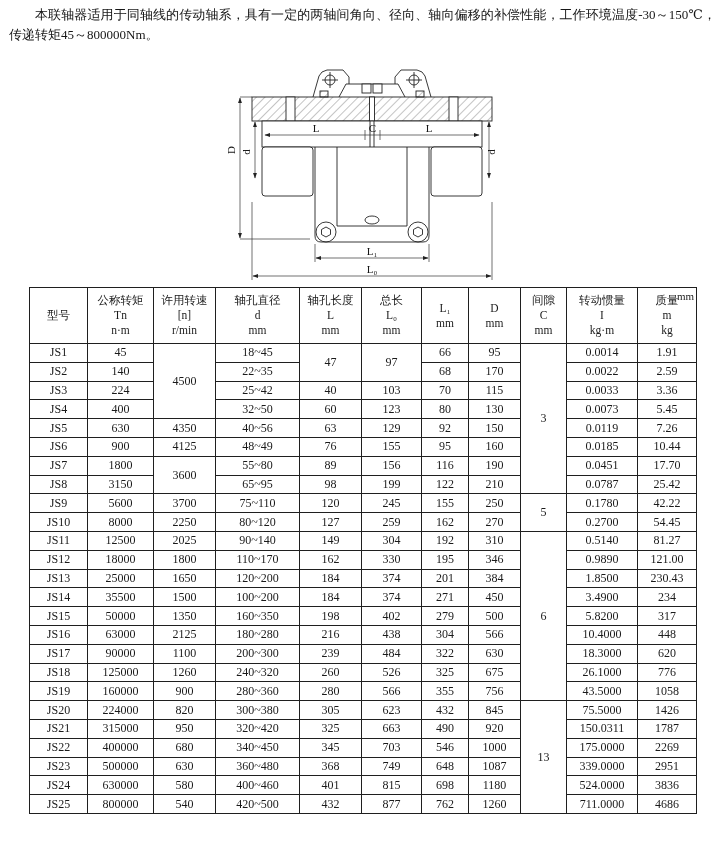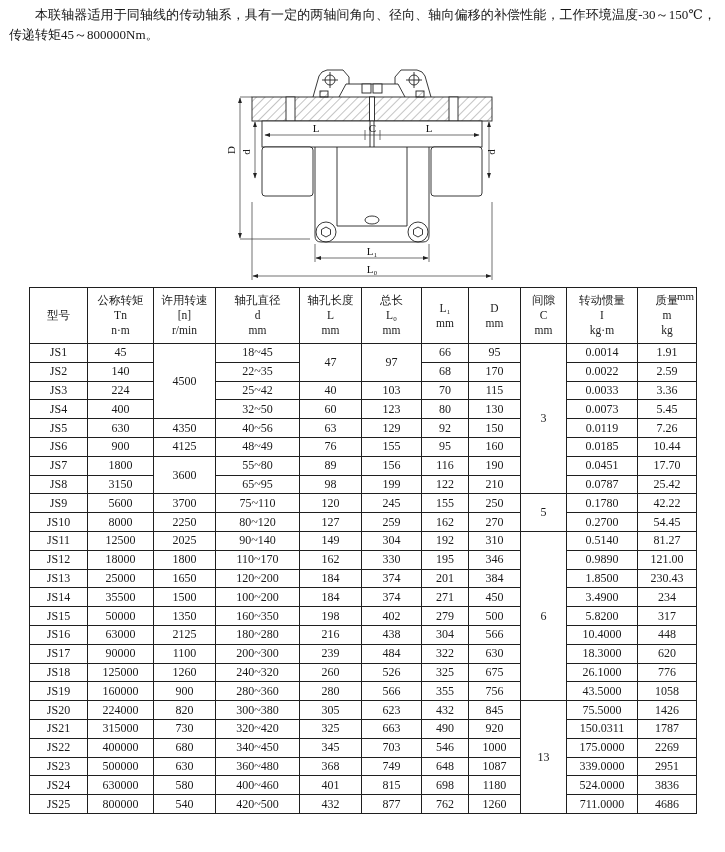--- a/index.html
+++ b/index.html
@@ -392,21 +392,21 @@
           <td>623</td>
           <td>432</td>
           <td>845</td>
           <td rowspan="6">13</td>
           <td>75.5000</td>
           <td>1426</td>
         </tr>
         <tr>
           <td>JS21</td>
           <td>315000</td>
-          <td>730</td>
+          <td>950</td>
           <td>320~420</td>
           <td>325</td>
           <td>663</td>
           <td>490</td>
           <td>920</td>
           <td>150.0311</td>
           <td>1787</td>
         </tr>
         <tr>
           <td>JS22</td>

